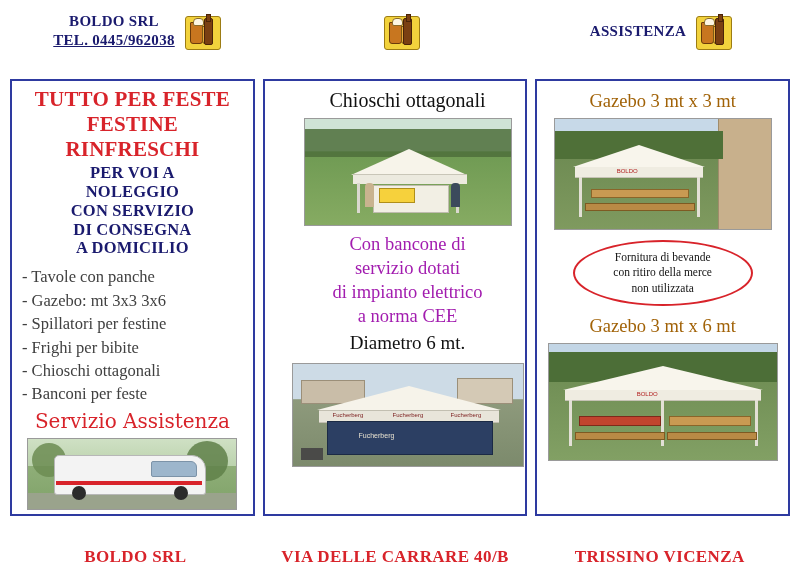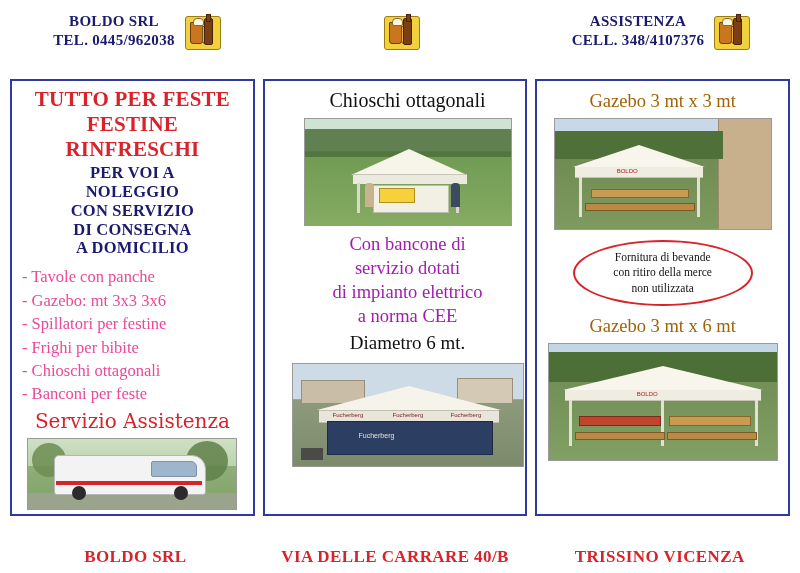--- a/index.html
+++ b/index.html
@@ -41,21 +41,21 @@
   .header-cell.col2 { width: 268px; }
   .header-cell.col3 { width: 260px; }
 
   .hdr-text {
     color: #1a1a6e;
     font-weight: bold;
     font-size: 15px;
     line-height: 1.25;
     letter-spacing: 0.3px;
   }
-  .hdr-text .line2 { display: block; }
+  .hdr-text .line2 { display: block; text-decoration: underline; }
 
   
   .logo {
     position: relative;
     width: 34px;
     height: 36px;
     margin-left: 10px;
     flex: 0 0 auto;
   }
   .logo .plate {
@@ -148,21 +148,21 @@
     color: #1a1a6e;
     font-weight: bold;
     font-size: 16.5px;
     text-align: center;
     line-height: 1.14;
     letter-spacing: 0.2px;
     margin-top: 1px;
   }
   .c1-list {
     margin-top: 7px;
-    color: #ec4899;
+    color: #404040;
     font-size: 16.5px;
     line-height: 1.42;
     padding-left: 2px;
   }
   .c1-list div { white-space: nowrap; }
   .c1-script {
     color: #d8232a;
     font-size: 20px;
     text-align: center;
     margin-top: 3px;
@@ -515,21 +515,20 @@
         <div class="plate"></div>
           <div class="mug"></div>
           <div class="glass"></div>
           <div class="bottle"></div>
       </div>
     </div>
 
     <div class="header-cell col3">
       <div class="hdr-text">
         <span>ASSISTENZA</span>
-        <span class="line2">CELL. 348/4107376</span>
       </div>
       <div class="logo">
         <div class="plate"></div>
           <div class="mug"></div>
           <div class="glass"></div>
           <div class="bottle"></div>
       </div>
     </div>
   </div>
 

